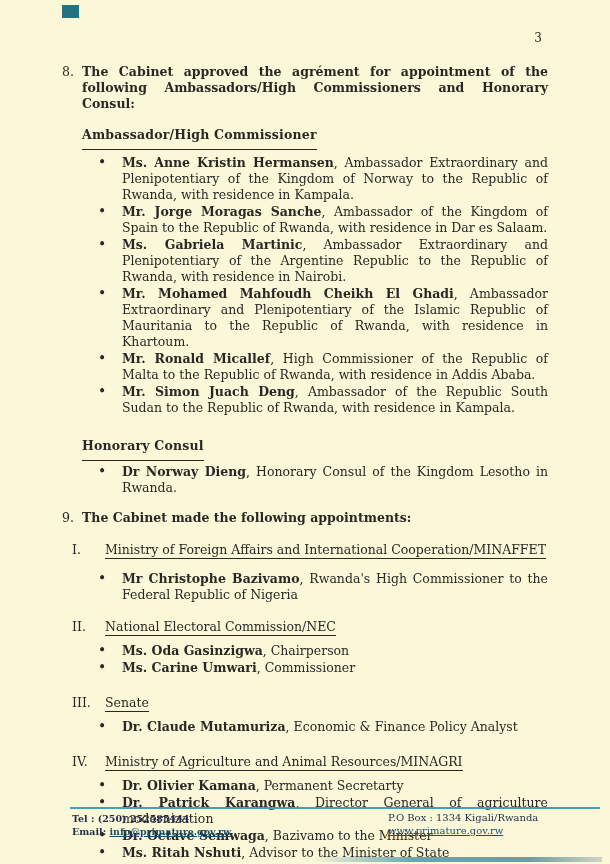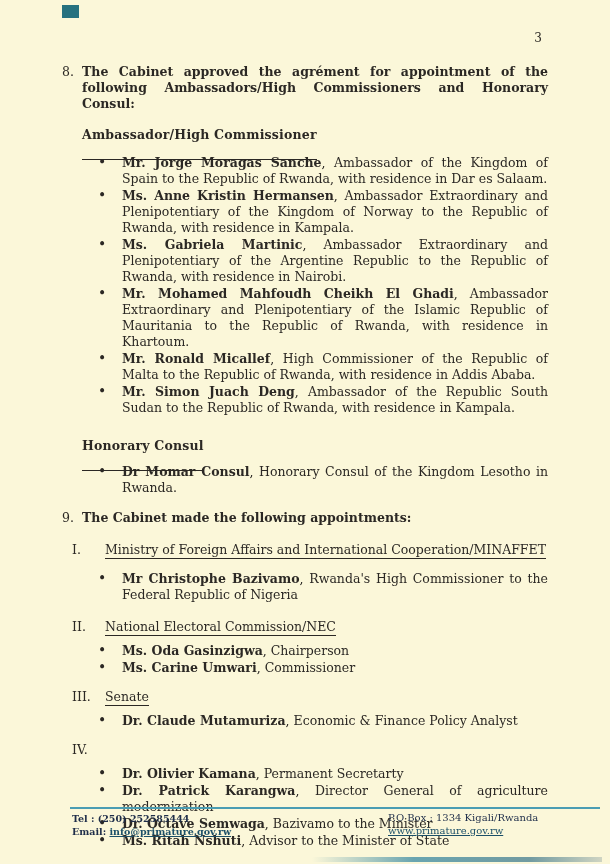--- a/index.html
+++ b/index.html
@@ -10,27 +10,27 @@
     color:#2b2824; overflow:hidden;
     box-sizing:border-box;
   }
   .scan-mark { position:absolute; left:62px; top:5px; width:17px; height:13px; background:#26717f; }
   .content { position:absolute; left:62px; top:30px; width:486px; font-size:12.5px; line-height:16px; }
   .pagenum { text-align:right; margin:0 6px 18px 0; font-size:12px; }
   .numbered { display:flex; margin:0 0 15px 0; }
   .num { width:20px; flex:none; }
   .numbered .txt { text-align:justify; flex:1;font-weight:bold; }
   .sec-heading { font-weight:bold; margin:0 0 12px 20px; letter-spacing:0.2px; }
-  .sec-heading .u { border-bottom:1.7px solid #2b2824; padding-bottom:17px; }
+  .sec-heading .u { border-bottom:1.7px solid #2b2824; padding-bottom:7px; }
   .bullets { margin:0 0 0 0; }
   .bullet { position:relative; padding-left:60px; text-align:justify; margin-bottom:1px; }
   .bullet::before { content:"\2022"; position:absolute; left:36px; top:-1px; font-size:14px; }
   .pname { font-weight:bold; }
   .roman-section { margin-top:16px; }
-  .roman-section.tight { margin-top:13px; }
+  .roman-section.tight { margin-top:19px; }
   .roman-row { display:flex; margin-bottom:8px; }
   .roman-row.gap-lg { margin-bottom:13px; }
   .roman { width:43px; flex:none; padding-left:10px; box-sizing:border-box; }
   .roman-heading .u2 { border-bottom:1.3px solid #2b2824; padding-bottom:0.5px; }
   .item9 { margin-top:14px; margin-bottom:16px; }
   .footer-line { position:absolute; left:70px; top:807px; width:530px; height:2px; background:#4a9db3; }
   .footer-left { position:absolute; left:72px; top:812px; font-size:9.5px; font-weight:bold; color:#1e2d49; line-height:13px; }
   .footer-right { position:absolute; left:388px; top:811px; font-size:10px; font-weight:normal; color:#1e2d49; line-height:13px; }
   .footer-link { color:#1b4f68; text-decoration:underline; }
   .bottom-bar { position:absolute; left:312px; top:857px; width:290px; height:5px;
@@ -51,24 +51,24 @@
       <span class="num">8.</span>
       <span class="txt">The Cabinet approved the agrément for appointment of the following Ambassadors/High Commissioners and Honorary Consul:</span>
     </div>
 
     <div class="sec-heading">
       <span class="u">Ambassador/High Commissioner</span>
     </div>
 
     <div class="bullets">
       <div class="bullet">
-        <span class="pname">Mr. Jorge Moragas Sanche</span><span>, Ambassador of the Kingdom of Spain to the Republic of Rwanda, with residence in Dar es Salaam.</span>
+        <span class="pname">Ms. Anne Kristin Hermansen</span><span>, Ambassador Extraordinary and Plenipotentiary of the Kingdom of Norway to the Republic of Rwanda, with residence in Kampala.</span>
       </div>
       <div class="bullet">
-        <span class="pname">Ms. Anne Kristin Hermansen</span><span>, Ambassador Extraordinary and Plenipotentiary of the Kingdom of Norway to the Republic of Rwanda, with residence in Kampala.</span>
+        <span class="pname">Mr. Jorge Moragas Sanche</span><span>, Ambassador of the Kingdom of Spain to the Republic of Rwanda, with residence in Dar es Salaam.</span>
       </div>
       <div class="bullet">
         <span class="pname">Ms. Gabriela Martinic</span><span>, Ambassador Extraordinary and Plenipotentiary of the Argentine Republic to the Republic of Rwanda, with residence in Nairobi.</span>
       </div>
       <div class="bullet">
         <span class="pname">Mr. Mohamed Mahfoudh Cheikh El Ghadi</span><span>, Ambassador Extraordinary and Plenipotentiary of the Islamic Republic of Mauritania to the Republic of Rwanda, with residence in Khartoum.</span>
       </div>
       <div class="bullet">
         <span class="pname">Mr. Ronald Micallef</span><span>, High Commissioner of the Republic of Malta to the Republic of Rwanda, with residence in Addis Ababa.</span>
       </div>
@@ -76,21 +76,21 @@
         <span class="pname">Mr. Simon Juach Deng</span><span>, Ambassador of the Republic South Sudan to the Republic of Rwanda, with residence in Kampala.</span>
       </div>
     </div>
 
     <div class="sec-heading" style="margin-top:22px; margin-bottom:10px;">
       <span class="u">Honorary Consul</span>
     </div>
 
     <div class="bullets">
       <div class="bullet">
-        <span class="pname">Dr Momar Consul</span><span>, Honorary Consul of the Kingdom Lesotho in Rwanda.</span>
+        <span class="pname">Dr Norway Dieng</span><span>, Honorary Consul of the Kingdom Lesotho in Rwanda.</span>
       </div>
     </div>
 
     <div class="numbered item9">
       <span class="num">9.</span>
       <span class="txt">The Cabinet made the following appointments:</span>
     </div>
 
     <div class="roman-section">
       <div class="roman-row gap-lg">
@@ -121,20 +121,21 @@
         <span class="roman-heading"><span class="u2">Senate</span></span>
       </div>
       <div class="bullet">
         <span class="pname">Dr. Claude Mutamuriza</span><span>, Economic &amp; Finance Policy Analyst</span>
       </div>
     </div>
 
     <div class="roman-section tight">
       <div class="roman-row">
         <span class="roman">IV.</span>
+        <span class="roman-heading"><span class="u2">Ministry of Agriculture and Animal Resources/MINAGRI</span></span>
       </div>
       <div class="bullet">
         <span class="pname">Dr. Olivier Kamana</span><span>, Permanent Secretarty</span>
       </div>
       <div class="bullet">
         <span class="pname">Dr. Patrick Karangwa</span><span>, Director General of agriculture modernization</span>
       </div>
       <div class="bullet">
         <span class="pname">Dr. Octave Semwaga</span><span>, Bazivamo to the Minister</span>
       </div>

